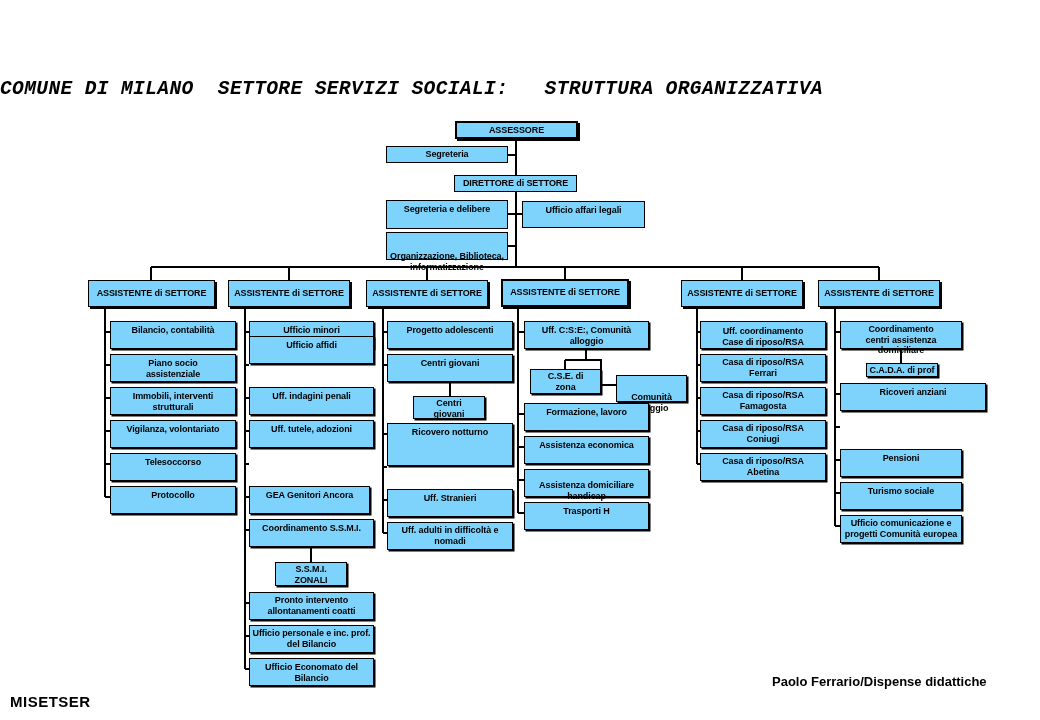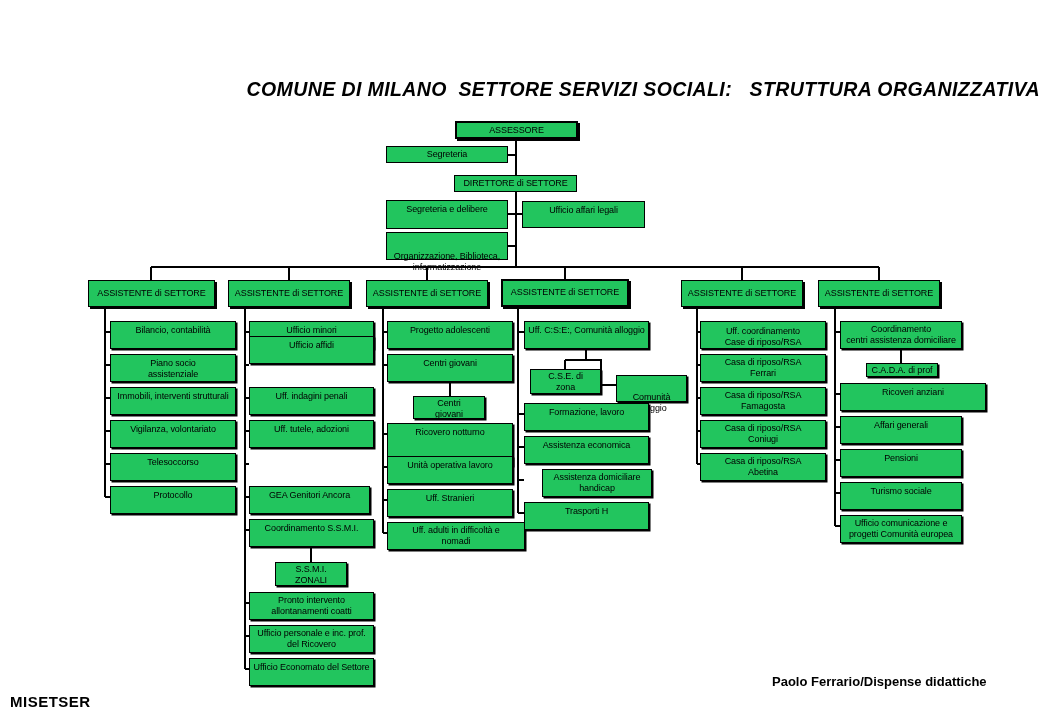--- a/index.html
+++ b/index.html
@@ -1,23 +1,23 @@
 <!DOCTYPE html>
 <html><head>
 <meta charset="utf-8">
 <style>
   html,body{margin:0;padding:0;background:#fff;}
   .page{position:relative;width:1040px;height:720px;background:#fff;overflow:hidden;
         font-family:"Liberation Sans",sans-serif;color:#000;}
-  .title{position:absolute;left:0;right:0;top:78px;text-align:right;
+  .title{position:absolute;left:0;right:0;top:78px;text-align:left;
          font-size:19.5px;font-weight:bold;font-style:italic;letter-spacing:.4px;
-         white-space:pre;}
-  .box{position:absolute;box-sizing:border-box;background:#22c55e;border:1px solid #000;
+         white-space:pre;font-family:Liberation Mono, monospace;}
+  .box{position:absolute;box-sizing:border-box;background:#7dd3fc;border:1px solid #000;
        box-shadow:1.5px 1.5px 0 #000;font-size:9px;letter-spacing:-0.1px;line-height:1.18;
-       text-align:center;padding:3px 1px 0 1px;white-space:pre-line;z-index:2;}
+       text-align:center;padding:3px 1px 0 1px;white-space:pre-line;z-index:2;font-weight:bold;}
   .plain{box-shadow:none;}
   .head{box-shadow:2px 2px 0 #000;padding-top:7px;}
   .bold{border-width:2px;box-shadow:2px 2px 0 #000;padding-top:6px;}
   .assessore{border-width:2px;box-shadow:2px 2px 0 #000;padding-top:2px;}
   .sub{padding-top:1px;}
   .lines{position:absolute;left:0;top:0;z-index:1;}
   .credit{position:absolute;left:772px;top:674px;font-size:13px;font-weight:bold;}
   .code{position:absolute;left:10px;top:693px;font-size:15px;font-weight:bold;letter-spacing:.5px;}
 </style>
 </head>
@@ -72,60 +72,58 @@
   <div class="box" style="left:249px;top:336px;width:125px;height:28px">Ufficio affidi</div>
   <div class="box" style="left:249px;top:387px;width:125px;height:28px">Uff. indagini penali</div>
   <div class="box" style="left:249px;top:420px;width:125px;height:28px">Uff. tutele, adozioni</div>
   <div class="box" style="left:249px;top:486px;width:121px;height:28px">GEA Genitori Ancora</div>
   <div class="box" style="left:249px;top:519px;width:125px;height:28px">Coordinamento S.S.M.I.</div>
   <div class="box sub" style="left:275px;top:562px;width:72px;height:24px">S.S.M.I.
 ZONALI</div>
   <div class="box" style="left:249px;top:592px;width:125px;height:28px;padding-top:2px">Pronto intervento
 allontanamenti coatti</div>
   <div class="box" style="left:249px;top:625px;width:125px;height:28px;padding-top:2px">Ufficio personale e inc. prof.
-del Ricovero</div>
-  <div class="box" style="left:249px;top:658px;width:125px;height:28px">Ufficio Economato del Settore</div>
+del Bilancio</div>
+  <div class="box" style="left:249px;top:658px;width:125px;height:28px">Ufficio Economato del Bilancio</div>
 
   <div class="box" style="left:387px;top:321px;width:126px;height:28px">Progetto adolescenti</div>
   <div class="box" style="left:387px;top:354px;width:126px;height:28px">Centri giovani</div>
   <div class="box sub" style="left:413px;top:396px;width:72px;height:23px">Centri
 giovani</div>
   <div class="box" style="left:387px;top:423px;width:126px;height:43px">Ricovero notturno</div>
-  <div class="box" style="left:387px;top:456px;width:126px;height:28px">Unità operativa lavoro</div>
   <div class="box" style="left:387px;top:489px;width:126px;height:28px">Uff. Stranieri</div>
-  <div class="box" style="left:387px;top:522px;width:138px;height:28px;padding-top:2px">Uff. adulti in difficoltà e
+  <div class="box" style="left:387px;top:522px;width:126px;height:28px;padding-top:2px">Uff. adulti in difficoltà e
 nomadi</div>
 
   <div class="box" style="left:524px;top:321px;width:125px;height:28px">Uff. C:S:E:, Comunità alloggio</div>
   <div class="box sub" style="left:530px;top:369px;width:71px;height:25px">C.S.E. di
 zona</div>
   <div class="box sub" style="left:616px;top:375px;width:71px;height:27px;padding-top:16px">Comunità
 alloggio</div>
   <div class="box" style="left:524px;top:403px;width:125px;height:28px">Formazione, lavoro</div>
   <div class="box" style="left:524px;top:436px;width:125px;height:28px">Assistenza economica</div>
-  <div class="box" style="left:542px;top:469px;width:110px;height:28px;padding-top:2px">Assistenza domiciliare
+  <div class="box" style="left:524px;top:469px;width:125px;height:28px;padding-top:10px">Assistenza domiciliare
 handicap</div>
   <div class="box" style="left:524px;top:502px;width:125px;height:28px">Trasporti H</div>
 
   <div class="box" style="left:700px;top:321px;width:126px;height:28px;padding-top:4px">Uff. coordinamento
 Case di riposo/RSA</div>
   <div class="box" style="left:700px;top:354px;width:126px;height:28px;padding-top:2px">Casa di riposo/RSA
 Ferrari</div>
   <div class="box" style="left:700px;top:387px;width:126px;height:28px;padding-top:2px">Casa di riposo/RSA
 Famagosta</div>
   <div class="box" style="left:700px;top:420px;width:126px;height:28px;padding-top:2px">Casa di riposo/RSA
 Coniugi</div>
   <div class="box" style="left:700px;top:453px;width:126px;height:28px;padding-top:2px">Casa di riposo/RSA
 Abetina</div>
 
   <div class="box" style="left:840px;top:321px;width:122px;height:28px;padding-top:2px">Coordinamento
 centri assistenza domiciliare</div>
   <div class="box sub" style="left:866px;top:363px;width:72px;height:14px">C.A.D.A. di prof</div>
   <div class="box" style="left:840px;top:383px;width:146px;height:28px">Ricoveri anziani</div>
-  <div class="box" style="left:840px;top:416px;width:122px;height:28px">Affari generali</div>
   <div class="box" style="left:840px;top:449px;width:122px;height:28px">Pensioni</div>
   <div class="box" style="left:840px;top:482px;width:122px;height:28px">Turismo sociale</div>
   <div class="box" style="left:840px;top:515px;width:122px;height:28px;padding-top:2px">Ufficio comunicazione e
 progetti Comunità europea</div>
 
   <div class="credit">Paolo Ferrario/Dispense didattiche</div>
   <div class="code">MISETSER</div>
 
 </div>
 

